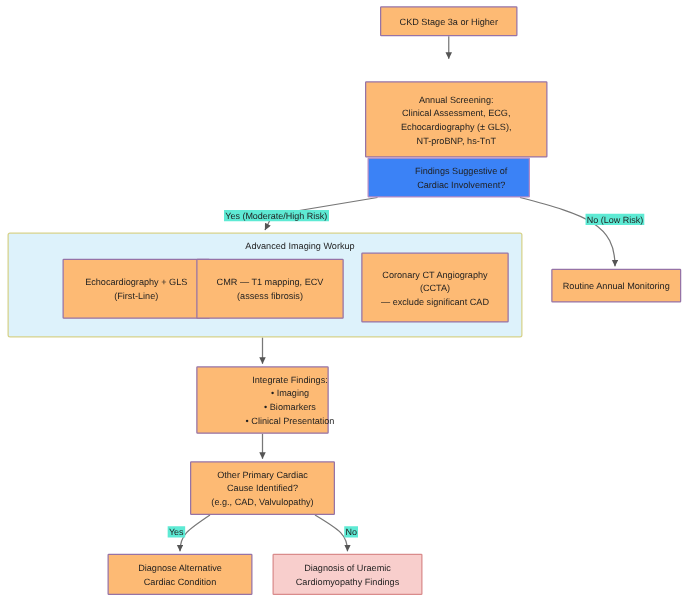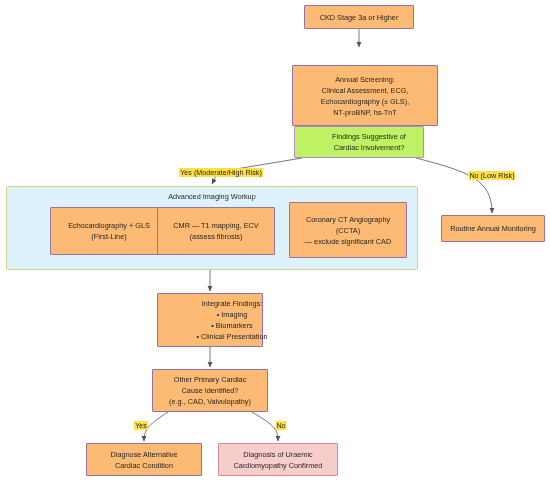--- a/index.html
+++ b/index.html
@@ -34,42 +34,43 @@
     border: 1px solid #9673a6;
     background: #e1d5f0;
     color: #1f1f1f;
     font-size: 7.3px;
     line-height: 11px;
     border-radius: 1px;
     padding: 2px 4px;
   }
   .node .ln { display: block; white-space: nowrap; }
   .node.lavender { background: #fdba74; border-color: #9673a6; }
-  .node.orange   { background: #bef264; border-color: #b58bc4; padding-left: 24px; }
+  .node.orange   { background: #3b82f6; border-color: #b58bc4; padding-left: 24px; }
   .node.pink     { background: #f8cecc; border-color: #d98b8b; }
   .subgraph {
     position: absolute;
     box-sizing: border-box;
     border: 1px solid #d6d28a;
     background: #ddf2fb;
     border-radius: 2px;
   }
   .subgraph-label {
     position: absolute;
     font-size: 7.3px;
     color: #1f1f1f;
     white-space: nowrap;
     transform: translateX(-50%);
     text-align: center;
+    margin-left: 28px;
   }
   .edge-label {
     position: absolute;
     font-size: 7.2px;
     color: #1f1f1f;
-    background: #fde047;
+    background: #5eead4;
     white-space: nowrap;
     transform: translateX(-50%);
     padding: 0 1px;
     line-height: 9px;
   }
 </style>
 </head>
 <body>
 
 <div id="canvas">
@@ -162,16 +163,16 @@
     <span>No</span>
   </div>
 
   <div class="node lavender" style="left:86px; top:443px; width:116px; height:33px;">
     <span class="ln">Diagnose Alternative</span>
     <span class="ln">Cardiac Condition</span>
   </div>
 
   <div class="node pink" style="left:218px; top:443px; width:120px; height:33px;">
     <span class="ln">Diagnosis of Uraemic</span>
-    <span class="ln">Cardiomyopathy Confirmed</span>
+    <span class="ln">Cardiomyopathy Findings</span>
   </div>
 
 </div>
 
 </body></html>

